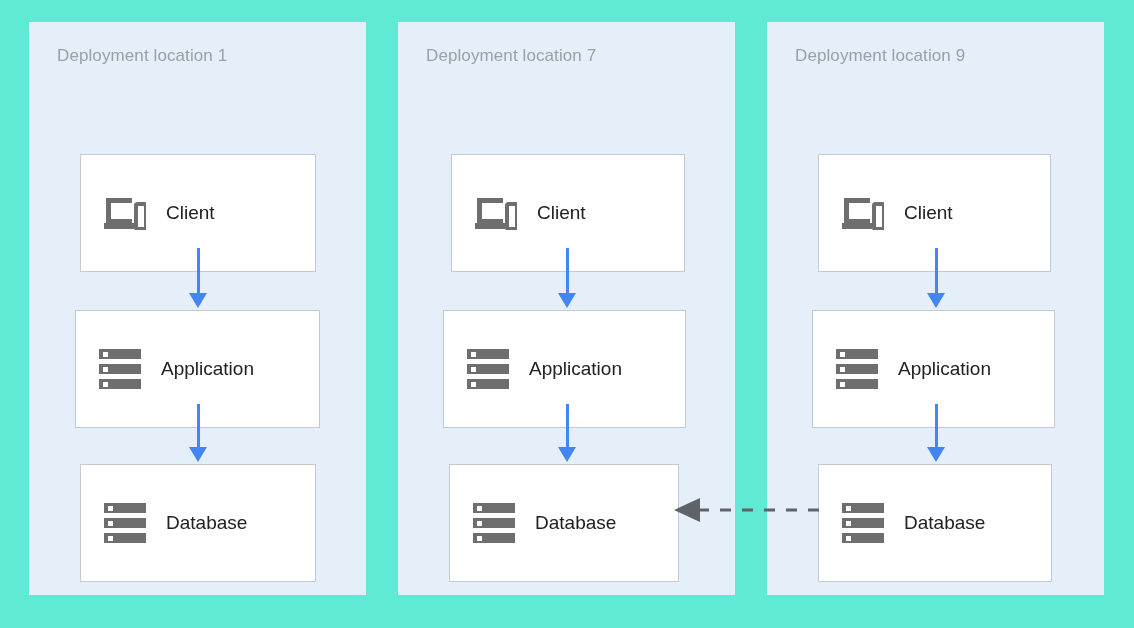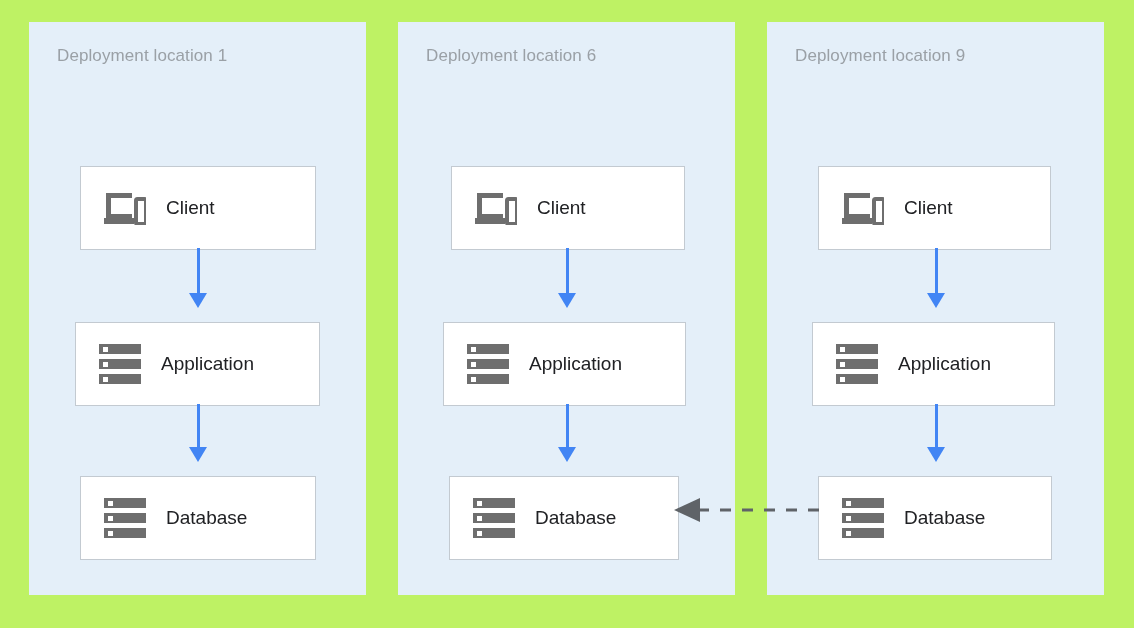--- a/index.html
+++ b/index.html
@@ -7,21 +7,21 @@
     width: 1134px;
     height: 628px;
     background: #ffffff;
     font-family: "Liberation Sans", sans-serif;
     overflow: hidden;
   }
   #canvas {
     position: relative;
     width: 1134px;
     height: 628px;
-    background: #bef264;
+    background: #5eead4;
   }
   .panel {
     position: absolute;
     top: 22px;
     height: 573px;
     background: #e4eff9;
   }
   #panel-0 { left: 29px;  width: 337px; }
   #panel-1 { left: 398px; width: 337px; }
   #panel-2 { left: 767px; width: 337px; }
@@ -35,22 +35,21 @@
     letter-spacing: 0.1px;
     white-space: nowrap;
   }
 
   .node {
     position: absolute;
     background: #ffffff;
     border: 1px solid #c3cad1;
     display: flex;
     align-items: center;
-    height: 84px;
-    margin-top: 12px;
+    height: 118px;
   }
   
   #panel-0 .node.client   { left: 51px; width: 236px; top: 132px; }
   #panel-0 .node.app      { left: 46px; width: 245px; top: 288px; }
   #panel-0 .node.db       { left: 51px; width: 236px; top: 442px; }
   
   #panel-1 .node.client   { left: 53px; width: 234px; top: 132px; }
   #panel-1 .node.app      { left: 45px; width: 243px; top: 288px; }
   #panel-1 .node.db       { left: 51px; width: 230px; top: 442px; }
   
@@ -158,21 +157,21 @@
     </div>
 
     <div class="arrow-line" style="left:168px; top:226px; height:47px;"></div>
     <div class="arrow-head" style="left:160px; top:271px;"></div>
 
     <div class="arrow-line" style="left:168px; top:382px; height:45px;"></div>
     <div class="arrow-head" style="left:160px; top:425px;"></div>
   </div>
 
   <div class="panel" id="panel-1">
-    <div class="panel-title">Deployment location 6</div>
+    <div class="panel-title">Deployment location 7</div>
 
     <div class="node client">
       <span class="node-icon">
         <svg width="42" height="34" viewBox="0 0 42 34" aria-hidden="true">
           <path fill="#6e6e6e" d="M2 2 h26 v5 H7 v16 h21 v5 H2 Z"></path>
           <rect x="0" y="27" width="30" height="6" fill="#6e6e6e"></rect>
           <rect x="32" y="8" width="10" height="25" rx="1.5" fill="none" stroke="#6e6e6e" stroke-width="4"></rect>
         </svg>
       </span>
       <span class="node-label">Client</span>

